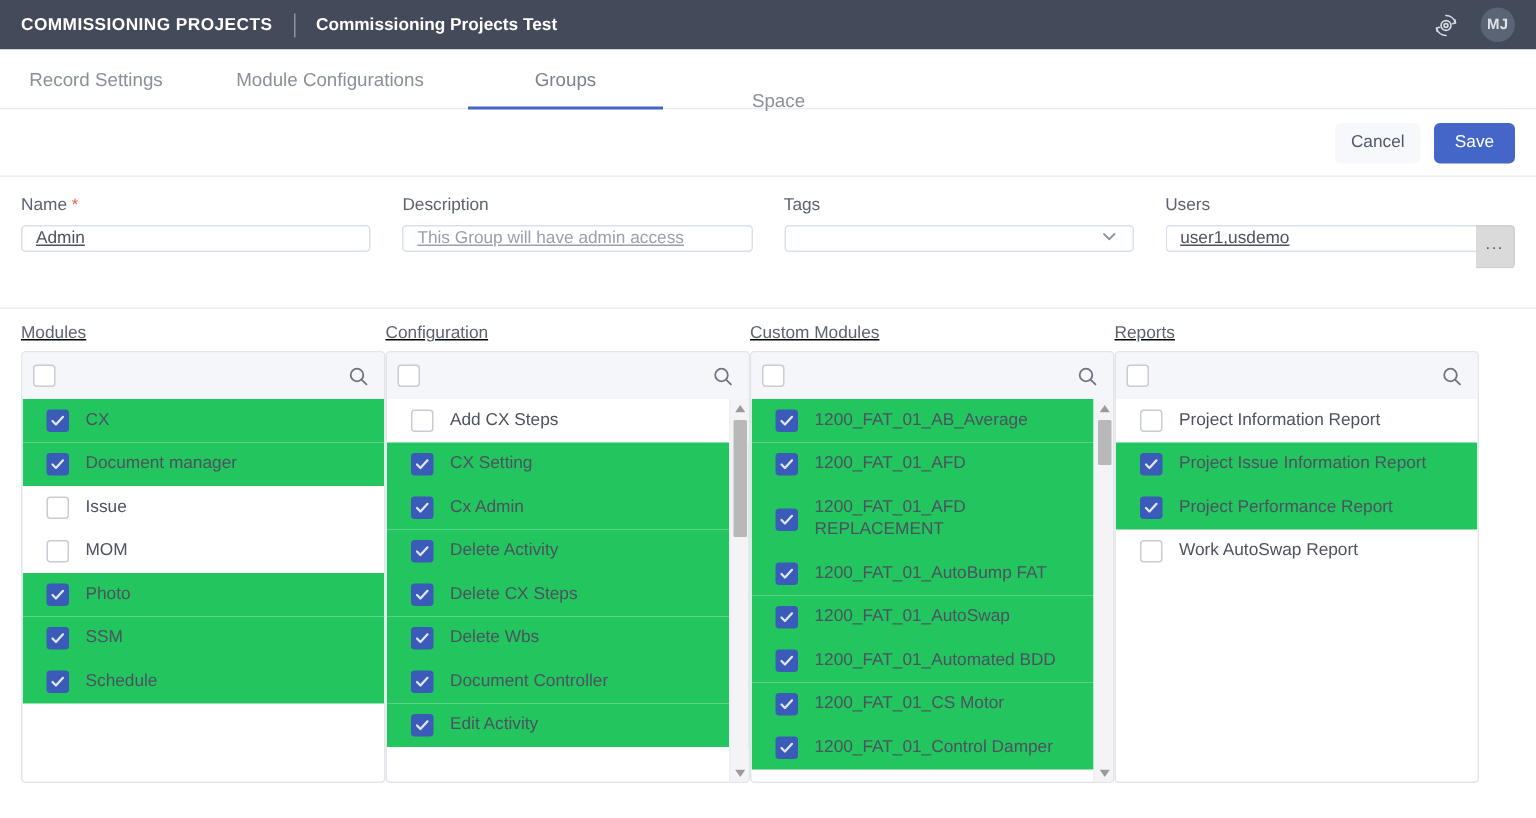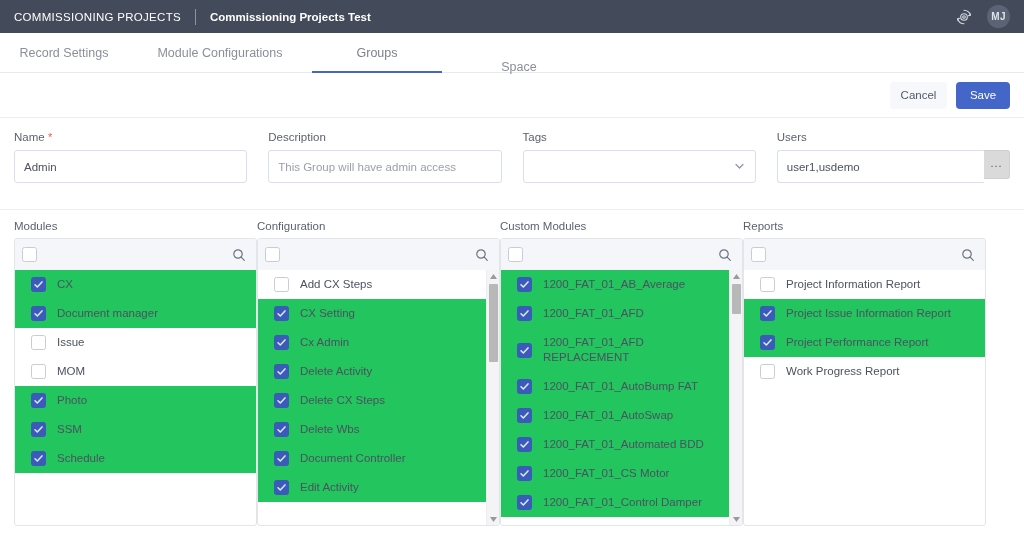--- a/index.html
+++ b/index.html
@@ -14,21 +14,21 @@
   .topbar {
     height: 33px;
     background: #434a59;
     display: flex;
     align-items: center;
     padding: 0 14px;
     color: #ffffff;
   }
   .topbar-title {
     font-size: 11.5px;
-    font-weight: normal;
+    font-weight: bold;
     letter-spacing: .3px;
     white-space: nowrap;
   }
   .topbar-sep {
     width: 1px; height: 16px;
     background: #8d93a0;
     margin: 0 14px;
   }
   .topbar-sub {
     font-size: 11.5px;
@@ -125,31 +125,32 @@
   .field { width: 238px; }
   .field-label {
     font-size: 11.5px;
     color: #5c6270;
     margin-bottom: 7px;
     display: block;
   }
   .req { color: #f05a4a; font-size: 11px; }
   .input {
     width: 100%;
-    height: 33px;
+    height: 18px;
     border: 1px solid #d8e0ef;
     border-radius: 3px;
     font-size: 11.5px;
     color: #4c525f;
     padding: 7px 9px;
     background: #fff;
     font-family: inherit;
     outline: none;
     display: flex;
     align-items: center;
+    text-decoration: underline;
   }
   .input.placeholder { color: #9aa0ab; }
   .select {
     position: relative;
   }
   .select .chev {
     position: absolute;
     right: 9px; top: 50%;
     transform: translateY(-50%);
   }
@@ -180,20 +181,21 @@
     height: 1px;
     background: #ededf1;
     margin-top: 26px;
   }
 
   
   .panels {
     display: flex;
     padding: 10px 14px 0 14px;
     gap: 0;
+    text-decoration: underline;
   }
   .panel { width: 243px; }
   .panel-label {
     font-size: 11.5px;
     color: #5c6270;
     margin-bottom: 6px;
     display: block;
   }
   .panel-box {
     border: 1px solid #e2e5ea;
@@ -662,20 +664,20 @@
           <div class="list-item sel">
             <span class="cb checked">
               <svg width="11" height="11" viewBox="0 0 11 11" fill="none" stroke="#dfe7f7" stroke-width="1.5">
                   <path d="M2 5.7 L4.3 8 L9 2.9" stroke-linecap="round" stroke-linejoin="round"></path>
                 </svg>
             </span>
             <span class="lbl">Project Performance Report</span>
           </div>
           <div class="list-item">
             <span class="cb"></span>
-            <span class="lbl">Work Progress Report</span>
+            <span class="lbl">Work AutoSwap Report</span>
           </div>
         </div>
       </div>
     </div>
   </div>
 
 </div>
 
 </body></html>

